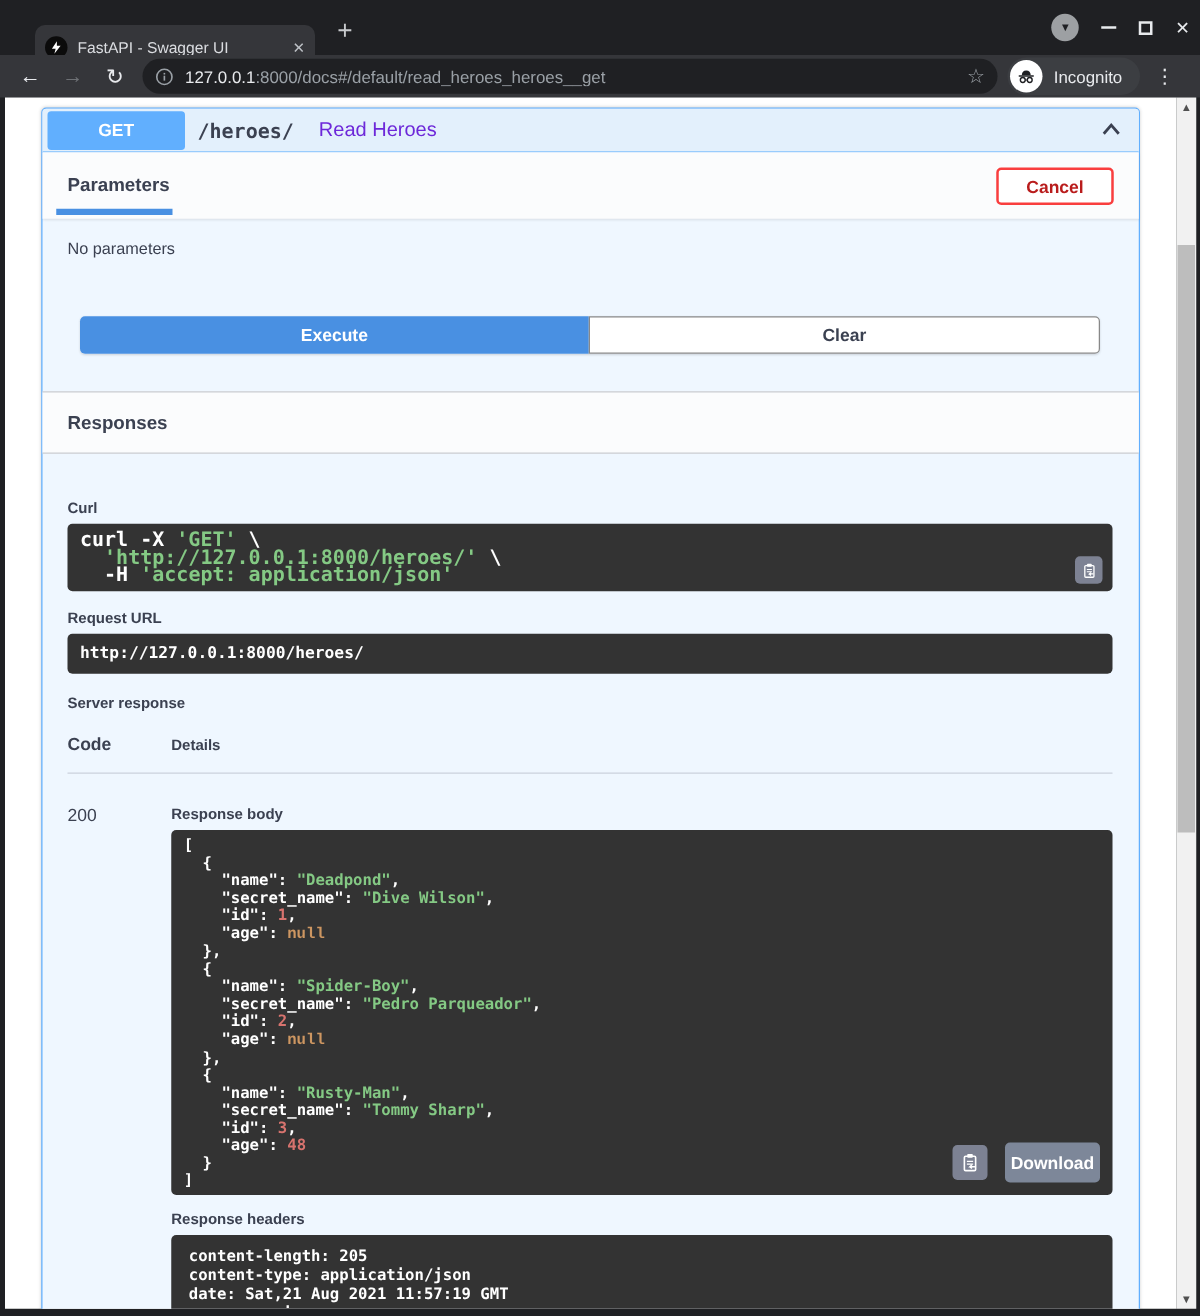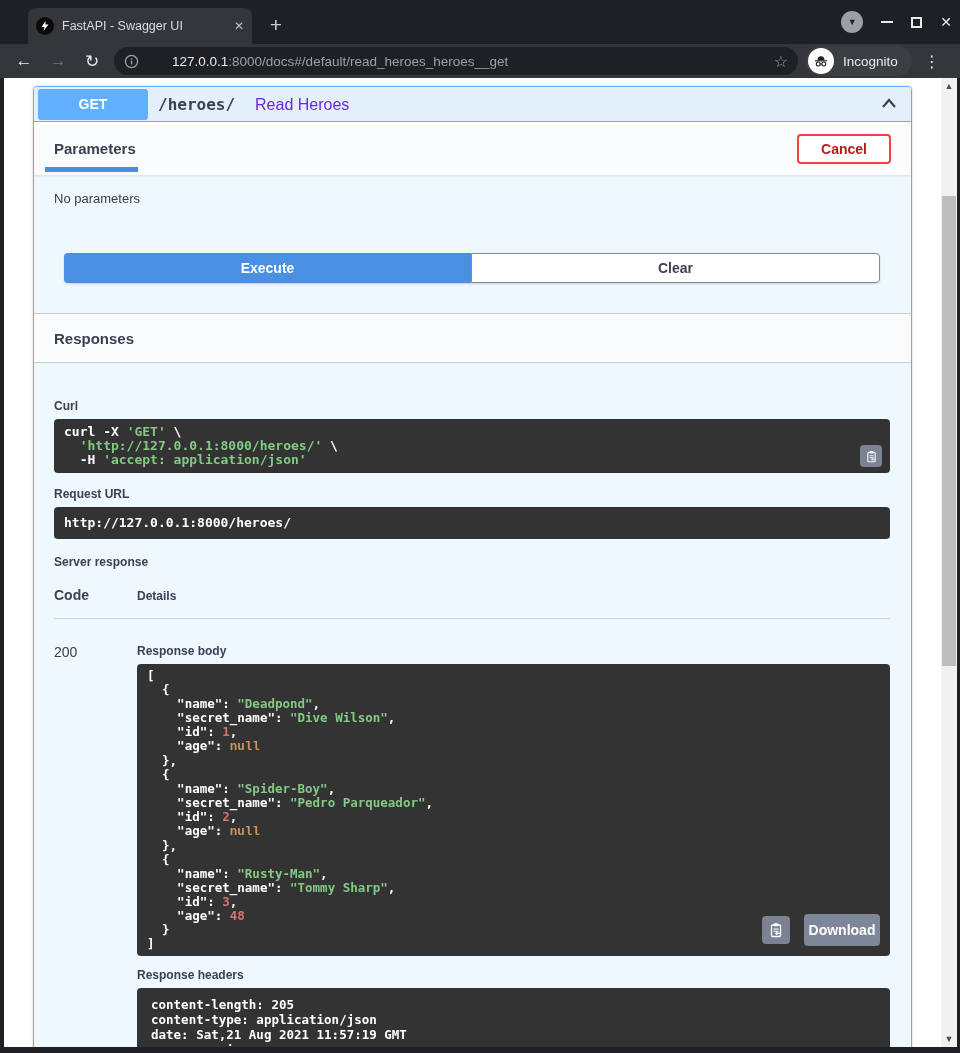--- a/index.html
+++ b/index.html
@@ -2,41 +2,41 @@
 <html><head>
 <meta charset="utf-8">
 <style>
   * { margin:0; padding:0; box-sizing:border-box; }
   html,body { width:960px; height:1053px; overflow:hidden; background:#000; }
   body { font-family:"Liberation Sans", sans-serif; }
   .window { position:relative; width:960px; height:1053px; background:#1f2023; }
 
   
   .titlebar { position:absolute; left:0; top:0; width:960px; height:44px; background:#1f2023; }
-  .tab { position:absolute; left:28px; top:8px; width:224px; height:36px; background:#35363a;
+  .tab { position:absolute; left:28px; top:20px; width:224px; height:36px; background:#35363a;
          border-radius:8px 8px 0 0; display:flex; align-items:center; padding:0 8px; }
   .favicon { width:18px; height:18px; border-radius:50%; background:#0b0b0b; display:flex;
              align-items:center; justify-content:center; margin-right:8px; flex:none; }
   .tab-title { color:#dadce0; font-size:12.5px; white-space:nowrap; overflow:hidden; flex:1; }
   .tab-close { color:#bdc1c6; font-size:12px; margin-left:6px; flex:none; cursor:default; }
   .new-tab { position:absolute; left:262px; top:12px; width:28px; height:28px; color:#c8cacd;
              font-size:21px; line-height:26px; text-align:center; border-radius:50%; }
   .win-controls { position:absolute; right:8px; top:0; height:44px; display:flex; align-items:center; gap:18px; }
   .circle-btn { width:22px; height:22px; border-radius:50%; background:#9da0a3; color:#1f2023;
                 font-size:9px; display:flex; align-items:center; justify-content:center; }
   .min-btn { width:12px; border-top:2px solid #e8eaed; display:inline-block; }
   .max-btn { width:11px; height:11px; border:2px solid #e8eaed; display:inline-block; }
   .close-btn { color:#e8eaed; font-size:14px; }
 
   .toolbar { position:absolute; left:0; top:44px; width:960px; height:34px; background:#35363a;
              display:flex; align-items:center; }
   .nav-ico { font-size:17px; width:20px; text-align:center; margin-left:14px; color:#e8eaed; }
   .nav-ico.dim { color:#6e7175; }
   .urlbar { margin-left:12px; width:684px; height:28px; background:#1f2023; border-radius:14px;
-            display:flex; align-items:center; padding:0 10px;gap:24px; }
+            display:flex; align-items:center; padding:0 10px; }
   .info-ico { flex:none; margin-right:9px; display:flex; }
   .url-text { flex:1; font-size:13.5px; color:#9aa0a6; white-space:nowrap; overflow:hidden; }
   .url-text .host { color:#e8eaed; }
   .star-ico { flex:none; color:#9aa0a6; font-size:16px; margin-left:8px; }
   .incog { margin-left:8px; height:30px; background:#3c3e42; border-radius:15px; display:flex;
            align-items:center; padding:0 14px 0 2px; }
   .incog-circle { width:26px; height:26px; border-radius:50%; background:#fff; display:flex;
                   align-items:center; justify-content:center; margin-right:9px; }
   .incog-label { color:#e8eaed; font-size:13.5px; }
   .menu-dots { color:#e8eaed; font-size:16px; margin-left:12px; letter-spacing:0; }
@@ -80,21 +80,21 @@
   .responses-inner { padding:0 21px 16px 20px; }
   .mini-label { font-size:12px; font-weight:bold; color:#3b4151; }
   .lab-curl { margin-top:36px; }
   .lab-requrl { margin-top:14px; }
   .lab-server { margin-top:16px; }
   .lab-respbody { } .lab-respheaders { margin-top:12px; }
 
   .codeblock { background:#333333; border-radius:4px; color:#fff;
                font-family:"DejaVu Sans Mono", monospace; font-weight:bold; }
   .curl-block { margin-top:6px; padding:6px 10px; position:relative; }
-  .curl-block pre { font-size:13px; line-height:14px; font-family:inherit; }
+  .curl-block pre { font-size:16px; line-height:14px; font-family:inherit; }
   .requrl-block { margin-top:6px; padding:8px 10px; font-size:13px; line-height:16px; }
   .json-block { margin-top:6px; padding:5px 10px; position:relative; }
   .json-block pre { font-size:12.5px; line-height:14px; font-family:inherit; }
   .headers-block { margin-top:6px; padding:9px 14px; }
   .headers-block pre { font-size:12.5px; line-height:15px; font-family:inherit; }
 
   .tok-s { color:#84c984; } .tok-n { color:#d7736e; } .tok-u { color:#cd9661;font-family:Liberation Mono, monospace; }
 
   .copy-btn { position:absolute; right:8px; bottom:6px; width:22px; height:22px; background:#7d8293;
               border:none; border-radius:4px; display:flex; align-items:center; justify-content:center; }

